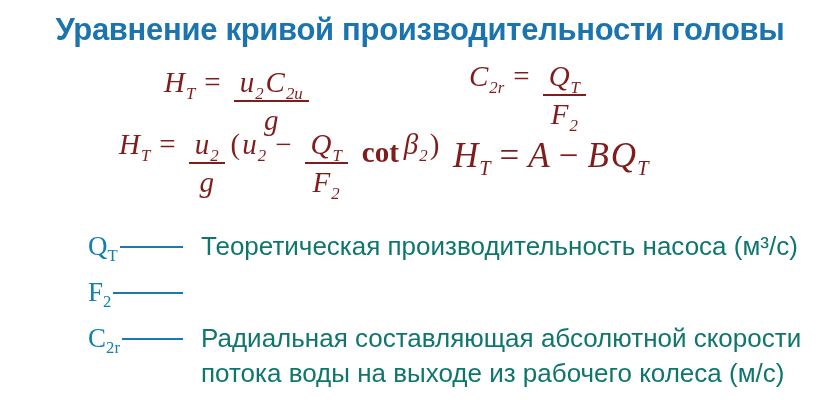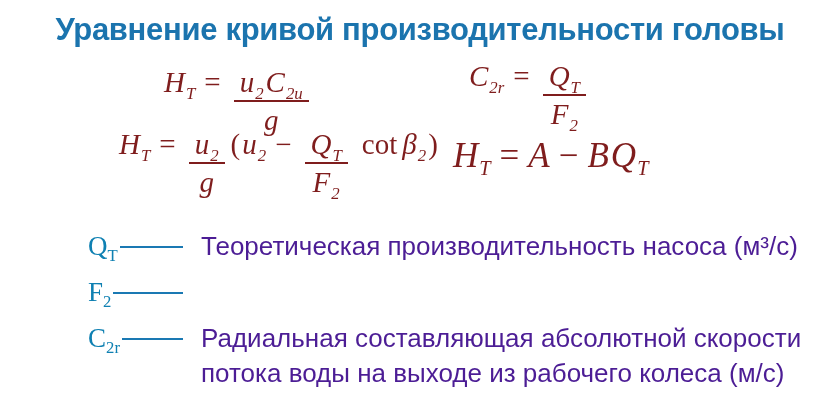--- a/index.html
+++ b/index.html
@@ -30,21 +30,21 @@
     align-items: flex-start;
     font-family: "Liberation Serif", serif;
     font-style: italic;
     color: #7f1d1d;
     font-size: 29px;
     white-space: nowrap;
   }
   .formula .tok { margin: 0 1px; }
   .formula .tok.up { font-style: normal; }
   .formula .tok.op { margin: 0 8px; font-style: normal; }
-  .formula .tok.fn { font-style: normal; margin: 0 4px 0 9px; }
+  .formula .tok.fn { font-style: normal; margin: 8px 4px 0 9px; font-weight: bold; }
   .formula sub {
     font-size: 0.58em;
     line-height: 0;
     margin-left: 1px;
   }
   .frac {
     display: inline-flex;
     flex-direction: column;
     align-items: center;
     margin: 0 5px;
@@ -94,21 +94,21 @@
   .def-sym sub { font-size: 0.62em; line-height: 0; }
   .def-dash {
     flex: 1;
     border-top: 2px solid #1a79b3;
     margin-left: 2px;
   }
   .def-text {
     margin-left: 18px;
     font-size: 26px;
     line-height: 1.35;
-    color: #4c1d95;
+    color: #0f766e;
     white-space: pre-line;
   }
 </style>
 </head>
 <body>
 
 <div class="slide">
 
   <h1 class="slide-title">Уравнение кривой производительности головы</h1>
 

